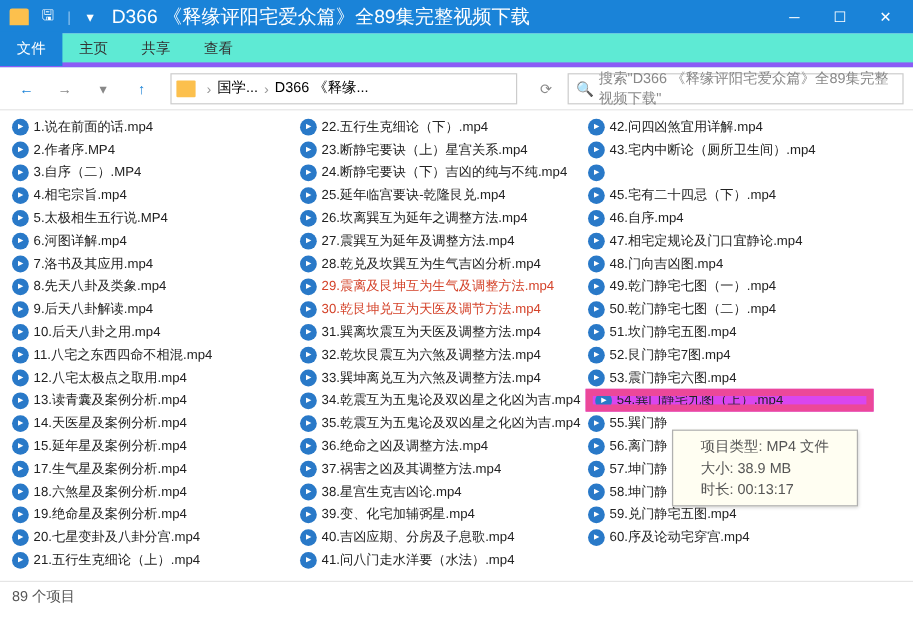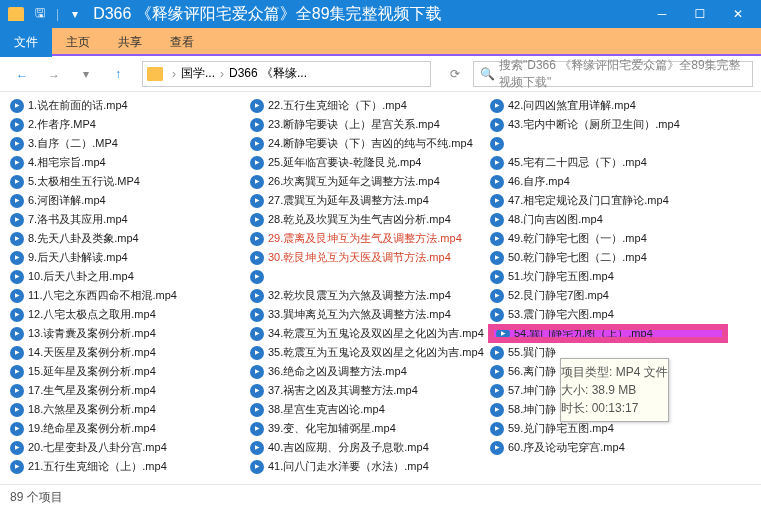--- a/index.html
+++ b/index.html
@@ -4,41 +4,41 @@
 <style>
 *{margin:0;padding:0;box-sizing:border-box;font-family:"Microsoft YaHei","Segoe UI",sans-serif;font-size:12px}
 body{background:#fff;width:761px;height:515px;overflow:hidden}
 .titlebar{background:#1a83d8;height:28px;display:flex;align-items:center;padding:0 4px;color:#fff}
 .titlebar .icon{width:18px;height:18px;margin:0 3px;display:flex;align-items:center;justify-content:center}
 .titlebar .folder-ico{width:16px;height:14px;background:#fcc04d;border-radius:2px 2px 0 0;position:relative}
 .titlebar .sep{color:#8cc2ed;margin:0 4px}
 .titlebar .title{flex:1;padding-left:6px;font-size:16px}
 .winbtns{display:flex;margin-left:auto}
 .winbtns div{width:38px;height:28px;display:flex;align-items:center;justify-content:center;color:#fff;cursor:pointer}
-.ribbon{background:#fdba74;height:28px;display:flex;align-items:flex-start;border-bottom:2px solid #8b5cf6}
+.ribbon{background:#5eead4;height:28px;display:flex;align-items:center;border-bottom:4px solid #8b5cf6}
 .tab{padding:6px 14px;font-size:12px;color:#333;cursor:pointer}
 .tab.active{background:#1a83d8;color:#fff}
 .navbar{height:36px;display:flex;align-items:center;padding:4px 8px;gap:4px;border-bottom:1px solid #e5e5e5}
 .navbtn{width:28px;height:24px;display:flex;align-items:center;justify-content:center;color:#888;cursor:pointer;border-radius:2px}
 .navbtn.en{color:#1a83d8}
 .addr{flex:1;height:26px;border:1px solid #ccc;display:flex;align-items:center;padding:0 4px;margin:0 6px}
 .addr .fico{width:16px;height:14px;background:#fcc04d;border-radius:1px;margin-right:6px}
 .crumb{padding:0 2px;cursor:pointer}
 .csep{color:#999;padding:0 3px}
 .search{width:280px;height:26px;border:1px solid #ccc;display:flex;align-items:center;padding:0 6px;color:#888}
 .search .sico{margin-right:4px}
 .content{height:392px;overflow:auto;padding:4px 8px;display:flex;flex-direction:column;flex-wrap:wrap;align-content:flex-start}
 .fitem{display:flex;align-items:center;height:19px;width:240px;padding:1px 2px;cursor:pointer;white-space:nowrap;overflow:hidden}
 .fitem.sel{background:#d946ef;border:6px solid #ec4899}
 .fitem.hl .fname{color:#d4432a}
 .fico2{width:14px;height:14px;border-radius:50%;background:#2979c8;margin-right:4px;flex-shrink:0;display:flex;align-items:center;justify-content:center}
 .fico2::after{content:"";width:5px;height:5px;background:#fff;clip-path:polygon(0 0,100% 50%,0 100%)}
 .fname{font-size:11px;color:#222;overflow:hidden;text-overflow:ellipsis}
 .status{height:26px;border-top:1px solid #e5e5e5;display:flex;align-items:center;padding:0 10px;color:#555;font-size:11px}
-.tooltip{position:absolute;left:560px;top:358px;background:#fffef2;border:1px solid #b0b0b0;padding:4px 0;font-size:11px;color:#555;line-height:1.5;box-shadow:1px 1px 3px rgba(0,0,0,.2)}
+.tooltip{position:absolute;left:560px;top:358px;background:#fffef2;border:1px solid #b0b0b0;padding:4px 23px;font-size:11px;color:#555;line-height:1.5;box-shadow:1px 1px 3px rgba(0,0,0,.2)}
 </style>
 </head>
 <body>
 
 <div class="titlebar">
   <span class="icon">
       <span class="folder-ico"></span>
     </span>
   <span class="icon">🖫</span>
   <span class="sep">|</span>
@@ -189,20 +189,21 @@
     <div class="fitem hl">
       <span class="fico2"></span>
       <span class="fname">29.震离及艮坤互为生气及调整方法.mp4</span>
     </div>
     <div class="fitem hl">
       <span class="fico2"></span>
       <span class="fname">30.乾艮坤兑互为天医及调节方法.mp4</span>
     </div>
     <div class="fitem">
       <span class="fico2"></span>
+      <span class="fname">31.巽离坎震互为天医及调整方法.mp4</span>
     </div>
     <div class="fitem">
       <span class="fico2"></span>
       <span class="fname">32.乾坎艮震互为六煞及调整方法.mp4</span>
     </div>
     <div class="fitem">
       <span class="fico2"></span>
       <span class="fname">33.巽坤离兑互为六煞及调整方法.mp4</span>
     </div>
     <div class="fitem">

